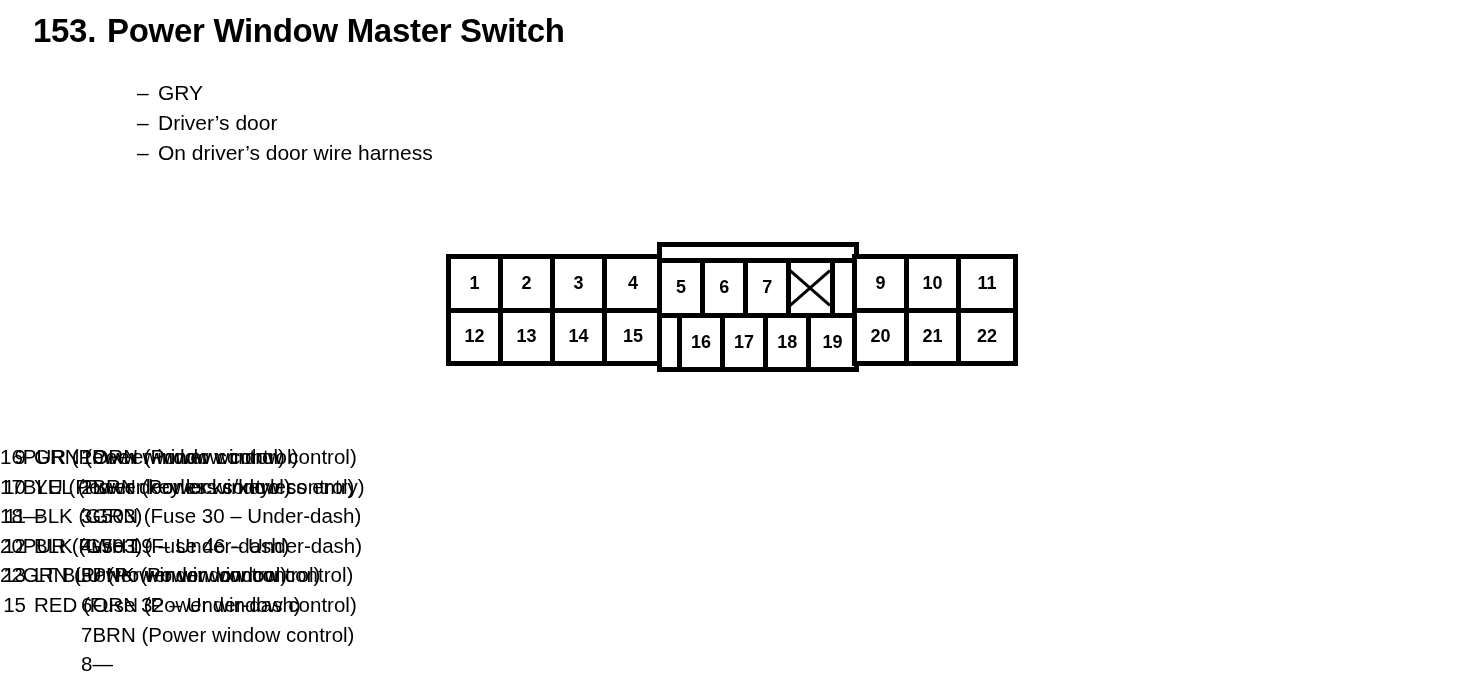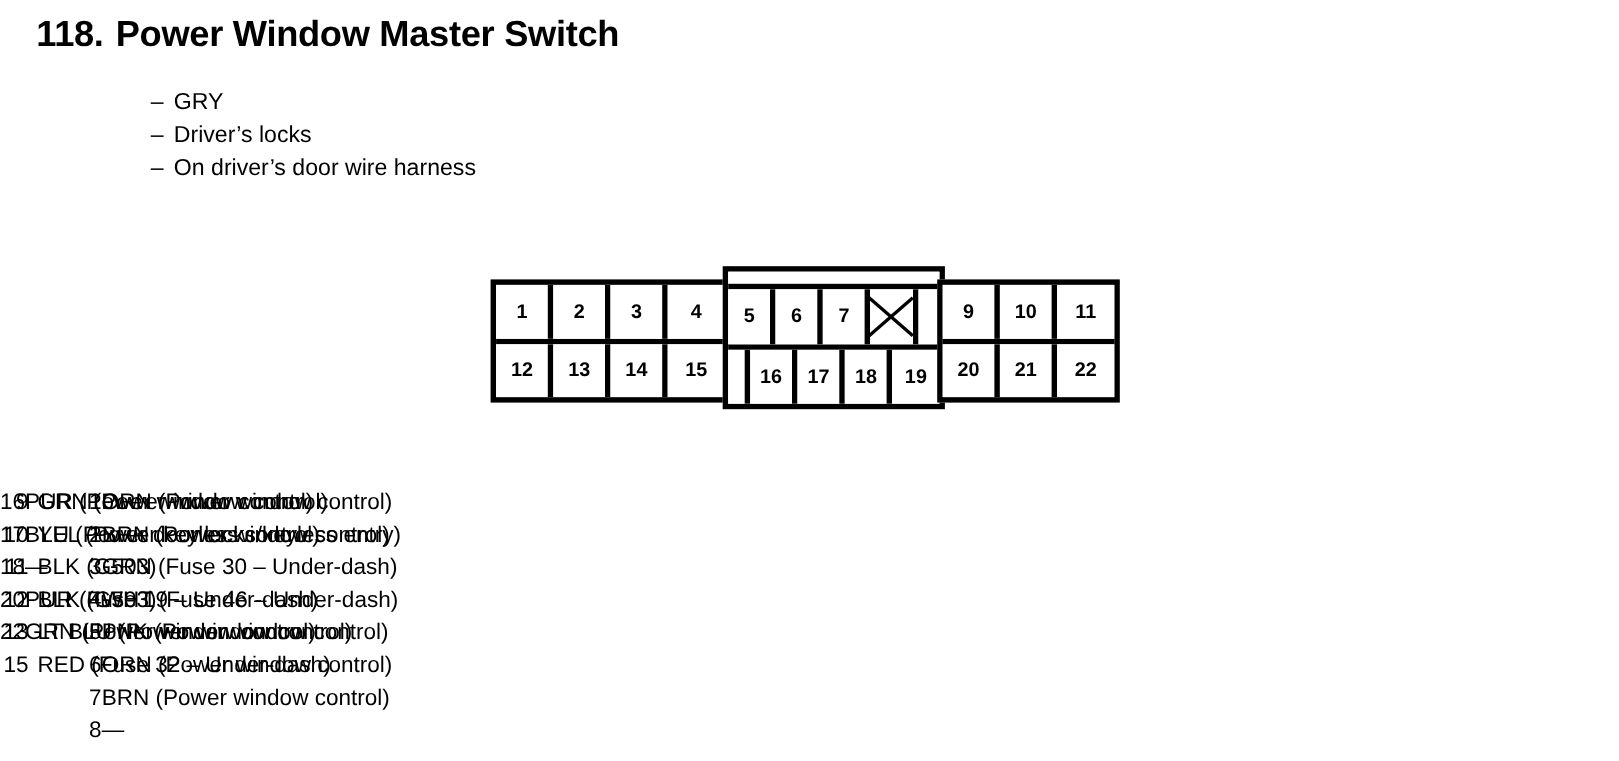--- a/index.html
+++ b/index.html
@@ -142,26 +142,26 @@
     margin-right: 8px;
   }
   .pin-desc { display: inline; }
 </style>
 </head>
 <body>
 
 <div id="header">
 
   <div id="page-title">
-    <span class="num">118.</span><span>Power Window Master Switch</span>
+    <span class="num">153.</span><span>Power Window Master Switch</span>
   </div>
 
   <ul id="subtitle-list">
     <li><span class="dash">–</span><span>GRY</span></li>
-    <li><span class="dash">–</span><span>Driver’s locks</span></li>
+    <li><span class="dash">–</span><span>Driver’s door</span></li>
     <li><span class="dash">–</span><span>On driver’s door wire harness</span></li>
   </ul>
 
 </div>
 
 <div id="connector">
 
   <div class="blk" id="blk-left">
     <div class="row top">
       <div class="cell">1</div>

